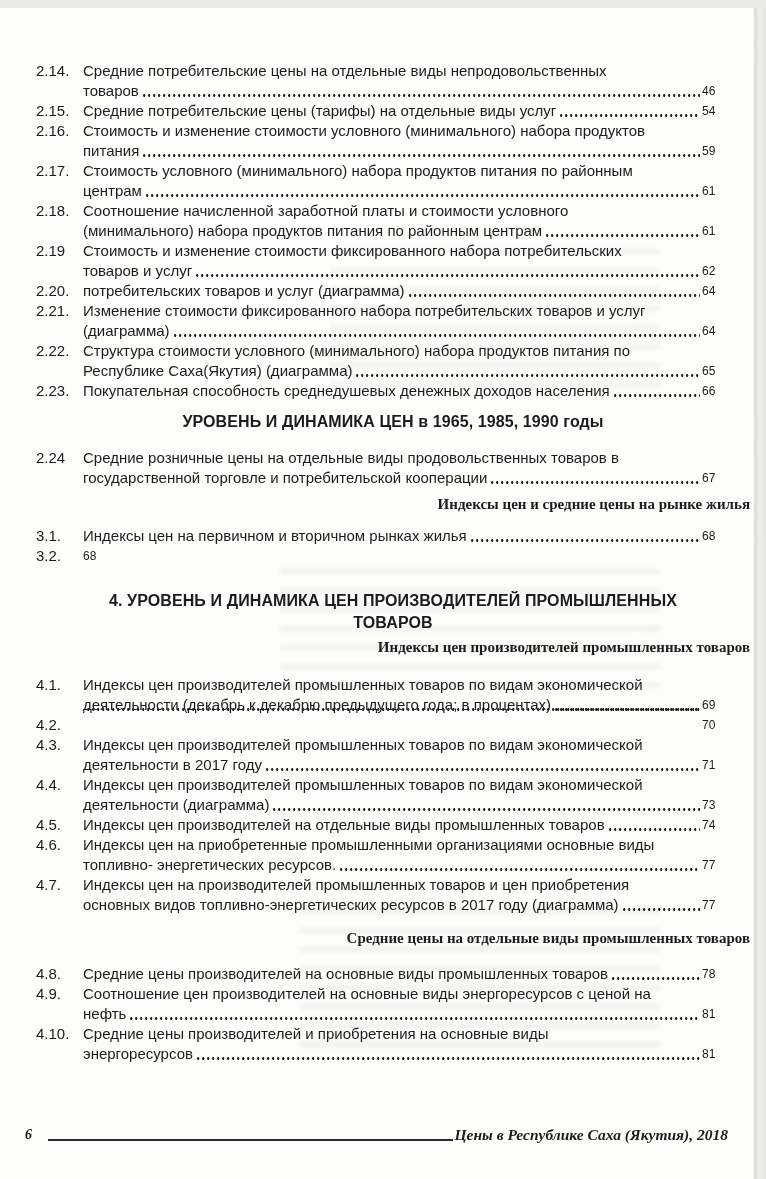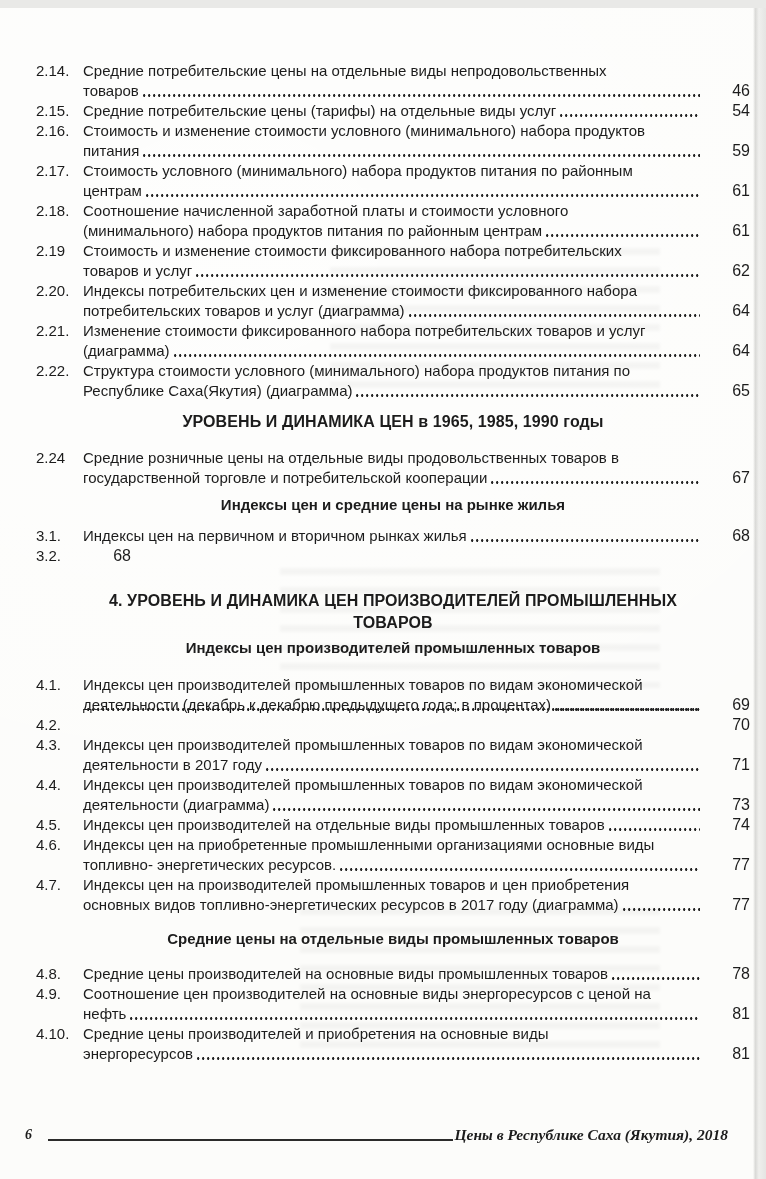--- a/index.html
+++ b/index.html
@@ -21,23 +21,23 @@
   .body{flex:1;min-width:0;}
   .line{white-space:nowrap;}
   .lastline{display:flex;white-space:nowrap;}
   .lastline .t{flex:none;}
   .leader{flex:1;position:relative;margin-left:3px;min-width:8px;}
   .leader::after{
     content:"";position:absolute;left:1px;right:2px;bottom:4px;height:3px;
     background-image:radial-gradient(circle at 1.2px 1.5px,#242424 1.1px,rgba(0,0,0,0) 1.4px);
     background-size:5px 3px;background-repeat:repeat-x;
   }
-  .page-num{width:48px;flex:none;text-align:right;align-self:flex-end;font-size:16px;line-height:20px;}
+  .page-num{width:48px;flex:none;text-align:left;align-self:flex-end;font-size:12px;line-height:20px;}
   .heading{font-weight:bold;font-size:16px;line-height:22px;text-align:center;letter-spacing:.1px;}
-  .subheading{font-weight:bold;font-size:15px;line-height:21px;text-align:center;}
+  .subheading{font-weight:bold;font-size:15px;line-height:21px;text-align:right;font-family:Liberation Serif, serif;}
   
   .sec-1{margin-top:10px;}
   .sec-2{margin-top:15px;}
   .sec-3{margin-top:18px;}
   .sec-4{margin-top:6px;}
   .sec-5{margin-top:11px;}
   .sec-6{margin:24px auto 0;max-width:600px;text-align:center;}
   .sec-7{margin-top:3px;}
   .sec-8{margin-top:17px;}
   .sec-9{margin-top:13px;}
@@ -132,21 +132,20 @@
             <div class="lastline">
               <span class="t">товаров и услуг</span>
               <span class="leader"></span>
             </div>
           </div>
           <span class="page-num">62</span>
         </div>
         <div class="row">
           <span class="num">2.20.</span>
           <div class="body">
-            <div class="line">Индексы потребительских цен и изменение стоимости фиксированного набора</div>
             <div class="lastline">
               <span class="t">потребительских товаров и услуг (диаграмма)</span>
               <span class="leader"></span>
             </div>
           </div>
           <span class="page-num">64</span>
         </div>
         <div class="row">
           <span class="num">2.21.</span>
           <div class="body">
@@ -161,20 +160,30 @@
         <div class="row">
           <span class="num">2.22.</span>
           <div class="body">
             <div class="line">Структура стоимости условного (минимального) набора продуктов питания по</div>
             <div class="lastline">
               <span class="t">Республике Саха(Якутия) (диаграмма)</span>
               <span class="leader"></span>
             </div>
           </div>
           <span class="page-num">65</span>
+        </div>
+        <div class="row">
+          <span class="num">2.23.</span>
+          <div class="body">
+            <div class="lastline">
+              <span class="t">Покупательная способность среднедушевых денежных доходов населения</span>
+              <span class="leader"></span>
+            </div>
+          </div>
+          <span class="page-num">66</span>
         </div>
       </div>
       <div class="sec heading sec-1">УРОВЕНЬ И ДИНАМИКА ЦЕН в 1965, 1985, 1990 годы</div>
       <div class="sec entries sec-2">
         <div class="row">
           <span class="num">2.24</span>
           <div class="body">
             <div class="line">Средние розничные цены на отдельные виды продовольственных товаров в</div>
             <div class="lastline">
               <span class="t">государственной торговле и потребительской кооперации</span>

